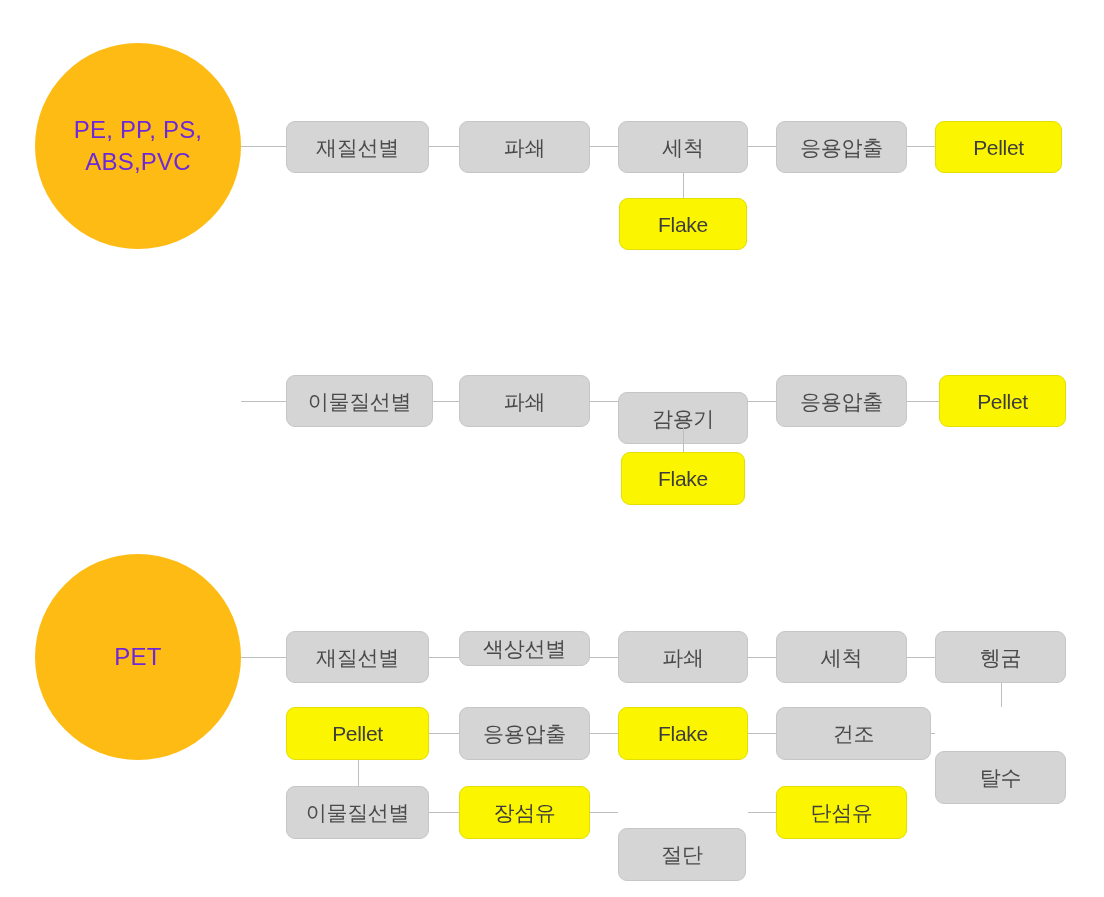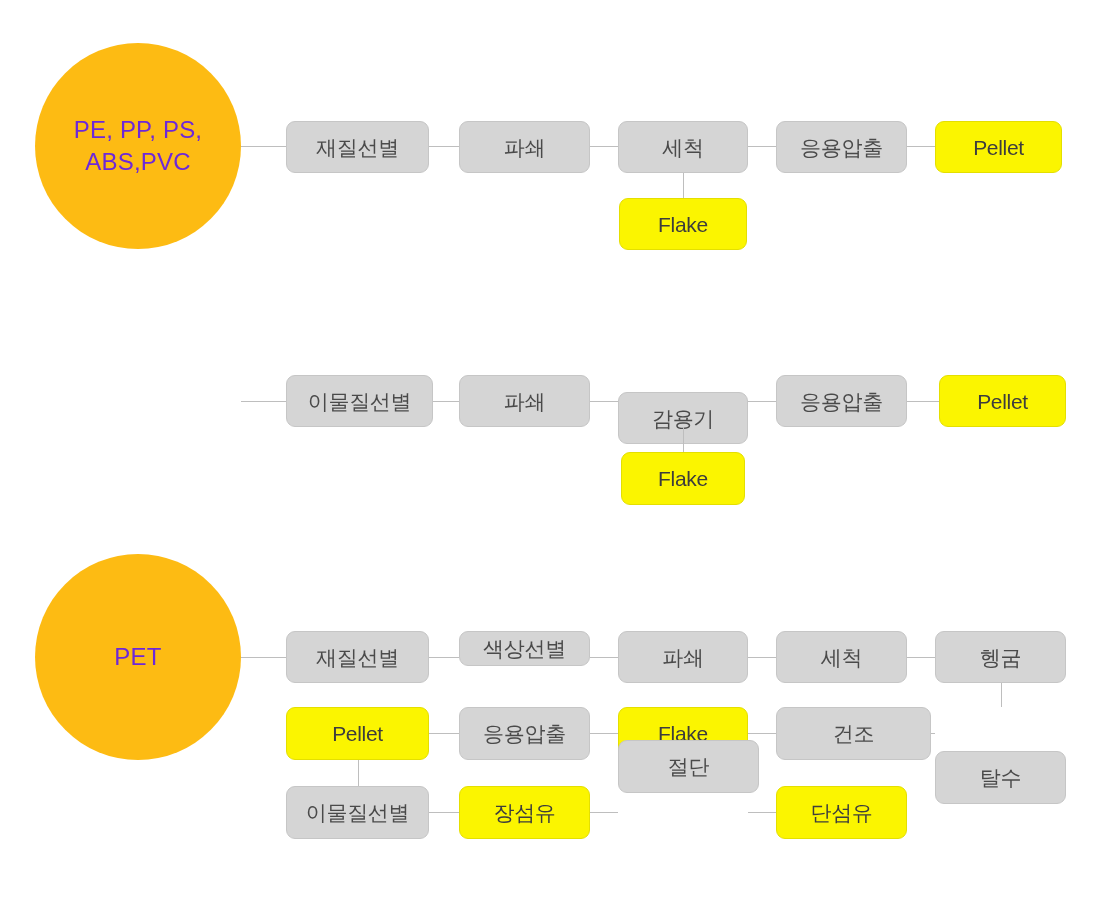--- a/index.html
+++ b/index.html
@@ -169,19 +169,19 @@
   <div class="conn v" style="left:358px; top:760px; width:1px; height:26px;"></div>
 
   <div class="node" style="left:286px; top:786px; width:143px; height:53px;">이물질선별</div>
 
   <div class="conn h" style="left:429px; top:812px; width:30px;"></div>
 
   <div class="node yellow" style="left:459px; top:786px; width:131px; height:53px;text-align:center;">장섬유</div>
 
   <div class="conn h" style="left:590px; top:812px; width:28px;"></div>
 
-  <div class="node" style="left:618px; top:740px; width:141px; height:53px;">절단</div>
+  <div class="node" style="left:618px; top:828px; width:128px; height:53px;">절단</div>
 
   <div class="conn h" style="left:748px; top:812px; width:28px;"></div>
 
   <div class="node yellow" style="left:776px; top:786px; width:131px; height:53px;">단섬유</div>
 
 </div>
 
 </body></html>

